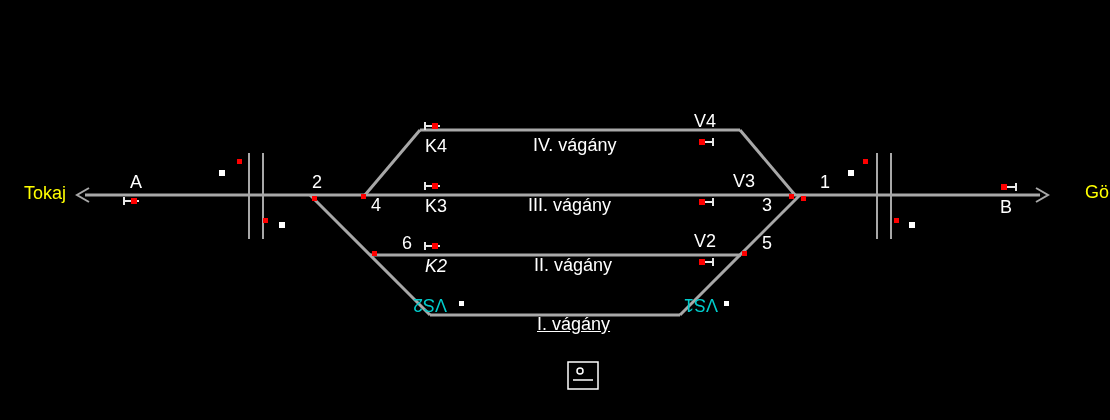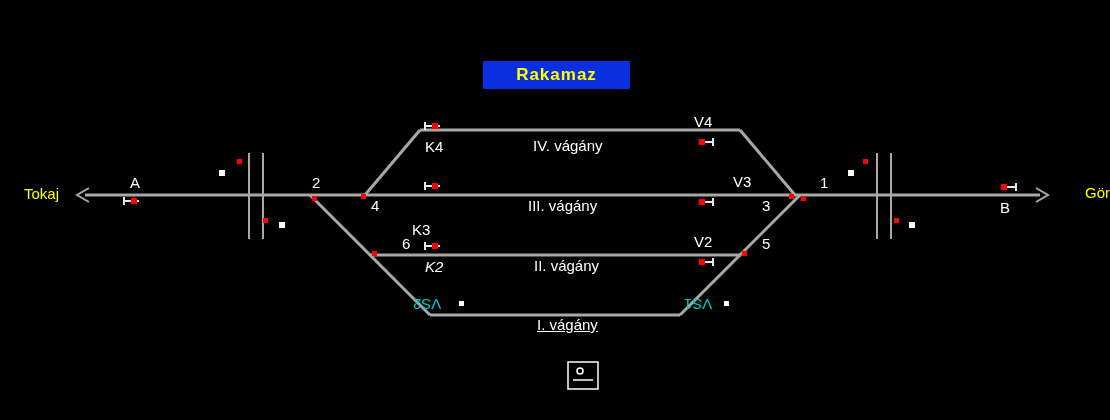--- a/index.html
+++ b/index.html
@@ -2,21 +2,21 @@
 <html><head>
 <meta charset="utf-8">
 <style>
   html,body{margin:0;padding:0;background:#000;}
   #screen{
     position:relative;width:1110px;height:420px;background:#000000;
     overflow:hidden;font-family:"Liberation Sans",sans-serif;
   }
   #screen svg{position:absolute;left:0;top:0;}
   .lbl{
-    position:absolute;color:#ffffff;font-size:15px;line-height:15px;
+    position:absolute;color:#ffffff;font-size:18px;line-height:15px;
     white-space:nowrap;user-select:none;
   }
   .yellow{color:#ffff00;}
   .cyan{color:#00cccc;}
   .rot{transform:rotate(180deg);}
   .title-box{
     position:absolute;left:483px;top:61px;width:147px;height:28px;
     background:#0a2fe0;display:flex;align-items:center;justify-content:center;
   }
   .title-box span{color:#ffff00;font-size:17px;font-weight:bold;letter-spacing:1px;}
@@ -114,32 +114,29 @@
       <rect x="724" y="301" width="5" height="5"></rect>
     </g>
 
     <g stroke="#ffffff" fill="none" stroke-width="1.5">
       <rect x="568" y="362" width="30" height="27"></rect>
       <circle cx="580" cy="371" r="3"></circle>
       <line x1="573" y1="380" x2="593" y2="380"></line>
     </g>
   </svg>
 
-  <div class="title-box">
-    <span>Rakamaz</span>
-  </div>
 
   <span class="lbl yellow" style="left:24px;top:186px;">Tokaj</span>
   <span class="lbl yellow" style="left:1085px;top:185px;">Görö</span>
 
   <span class="lbl" style="left:130px;top:175px;">A</span>
   <span class="lbl" style="left:1000px;top:200px;">B</span>
 
   <span class="lbl" style="left:425px;top:139px;">K4</span>
-  <span class="lbl" style="left:412px;top:199px;margin-top:23px;">K3</span>
+  <span class="lbl" style="left:425px;top:199px;">K3</span>
   <span class="lbl" style="left:425px;top:259px;font-style:italic;">K2</span>
 
   <span class="lbl" style="left:694px;top:114px;">V4</span>
   <span class="lbl" style="left:694px;top:174px;margin-left:39px;">V3</span>
   <span class="lbl" style="left:694px;top:234px;">V2</span>
 
   <span class="lbl cyan rot" style="left:413px;top:297px;">VS2</span>
   <span class="lbl cyan rot" style="left:684px;top:297px;">VS1</span>
 
   <span class="lbl" style="left:312px;top:175px;">2</span>

